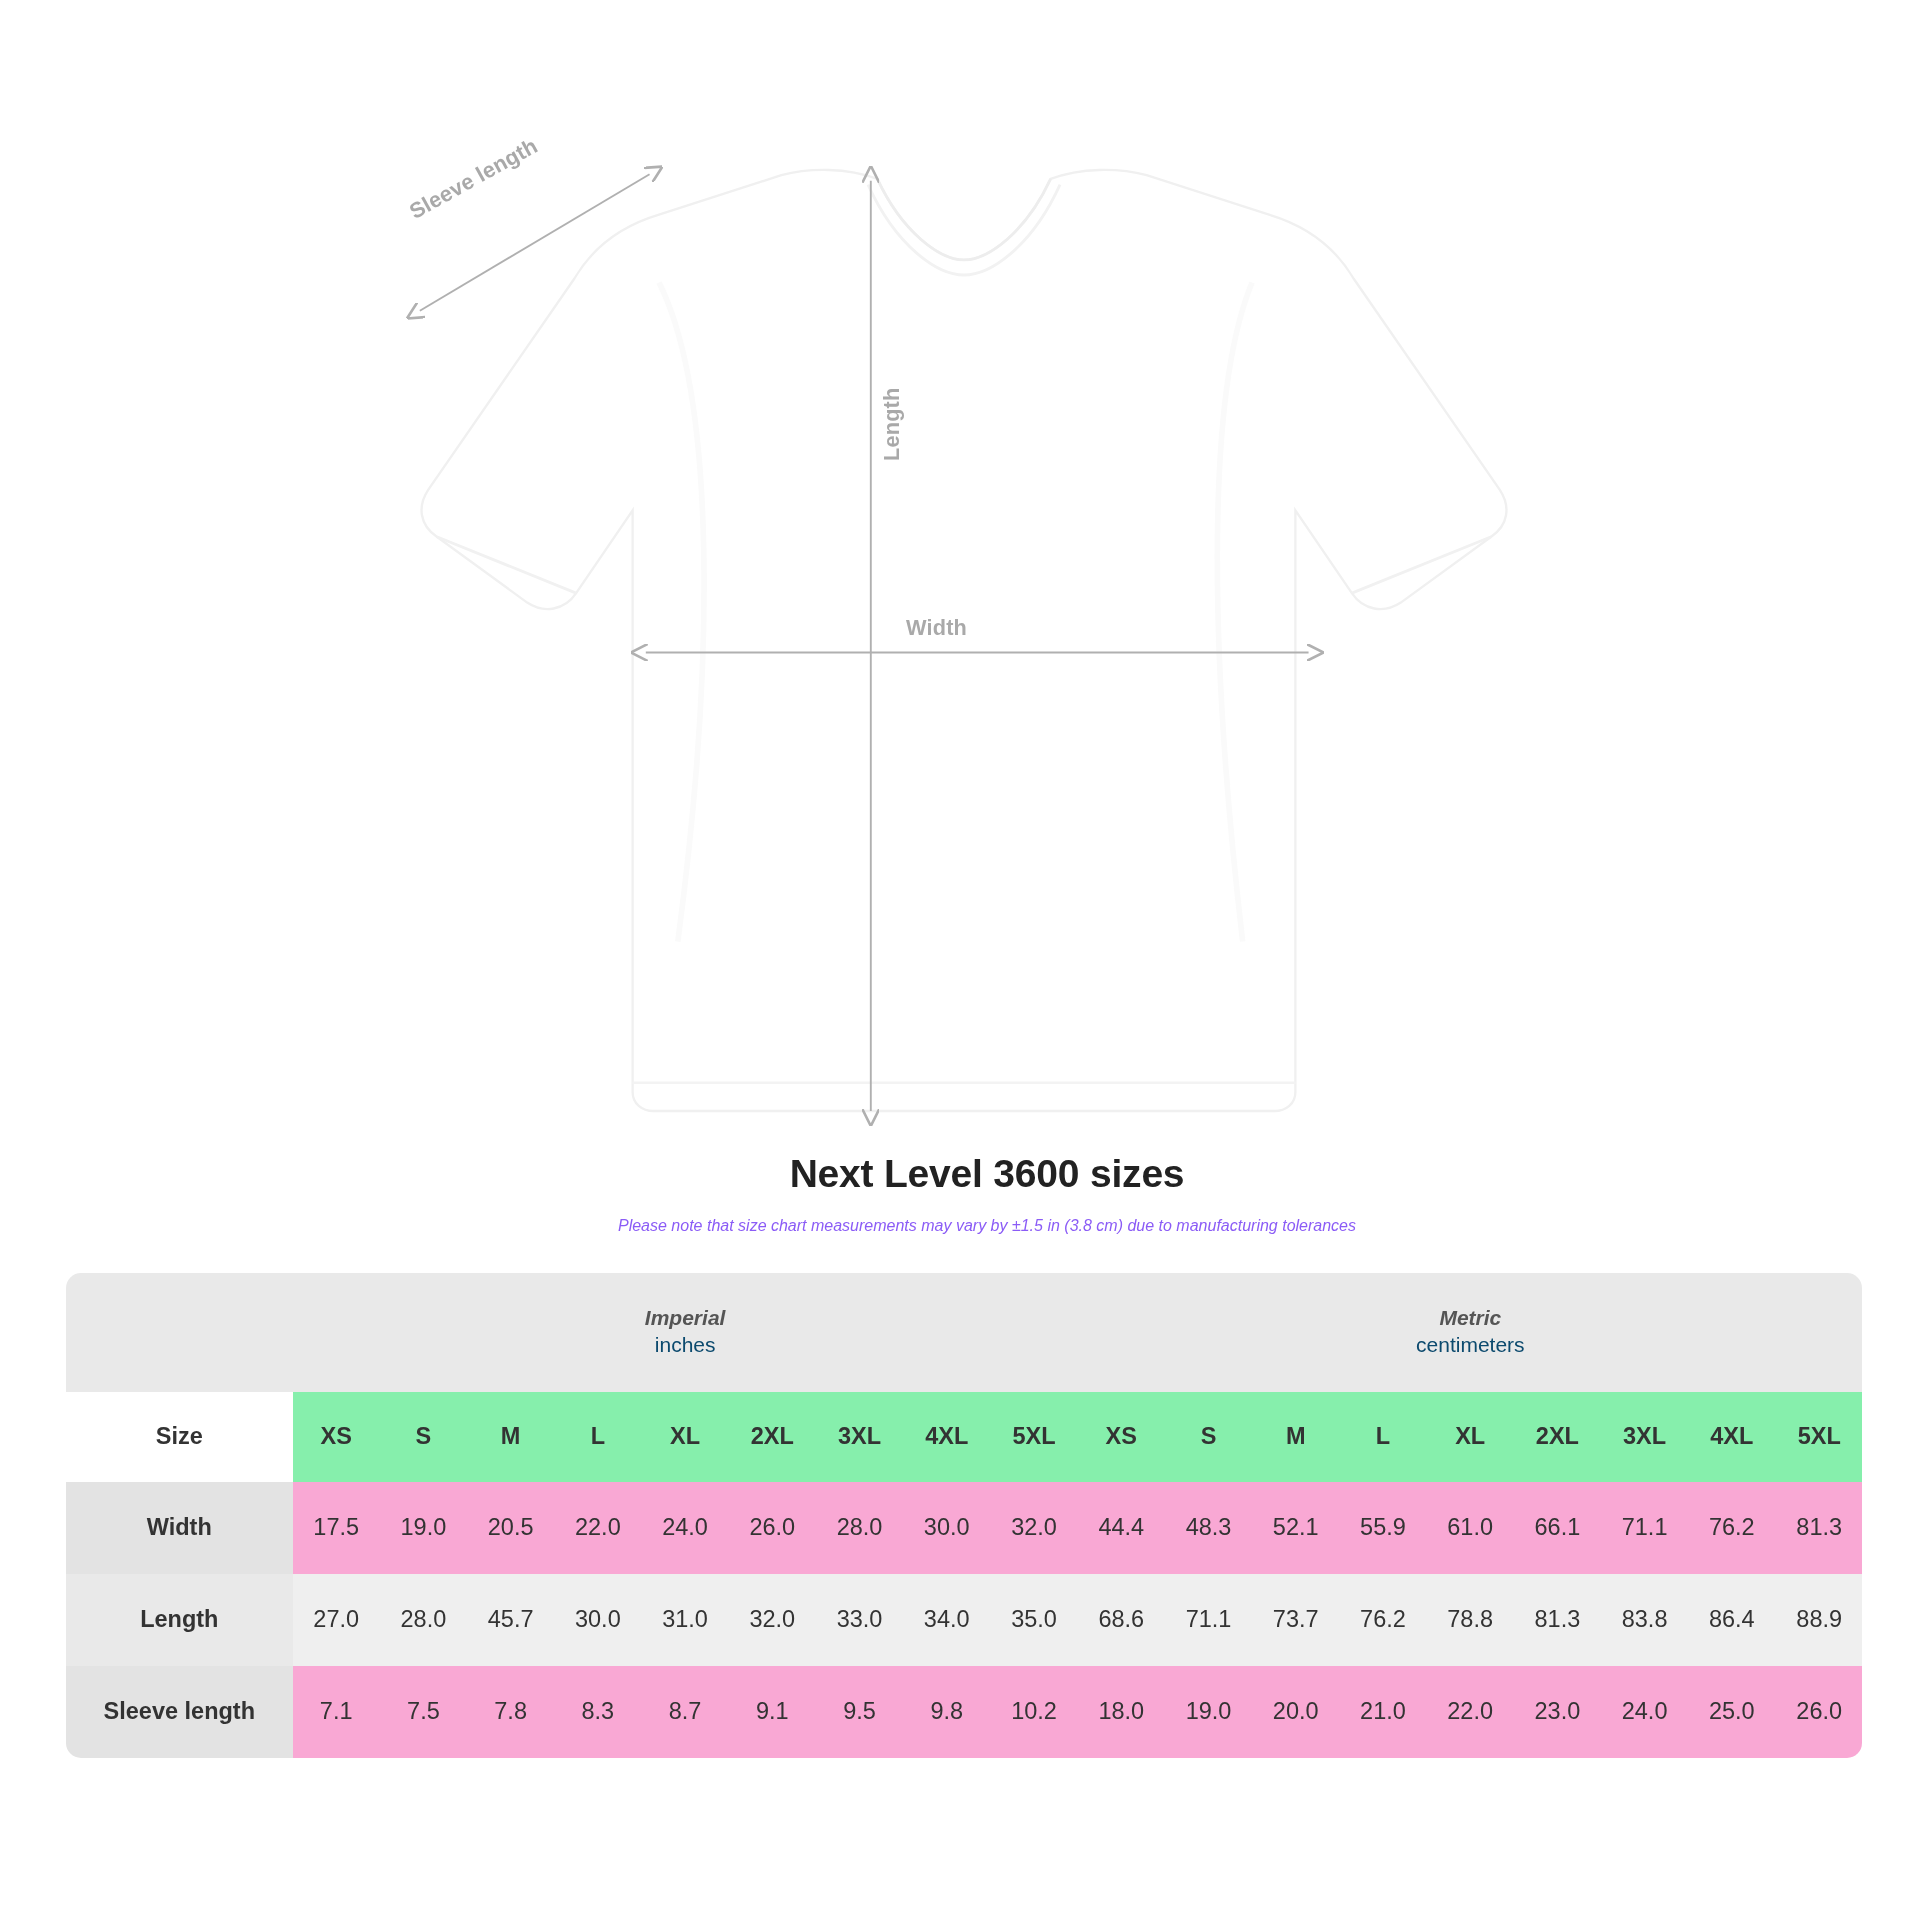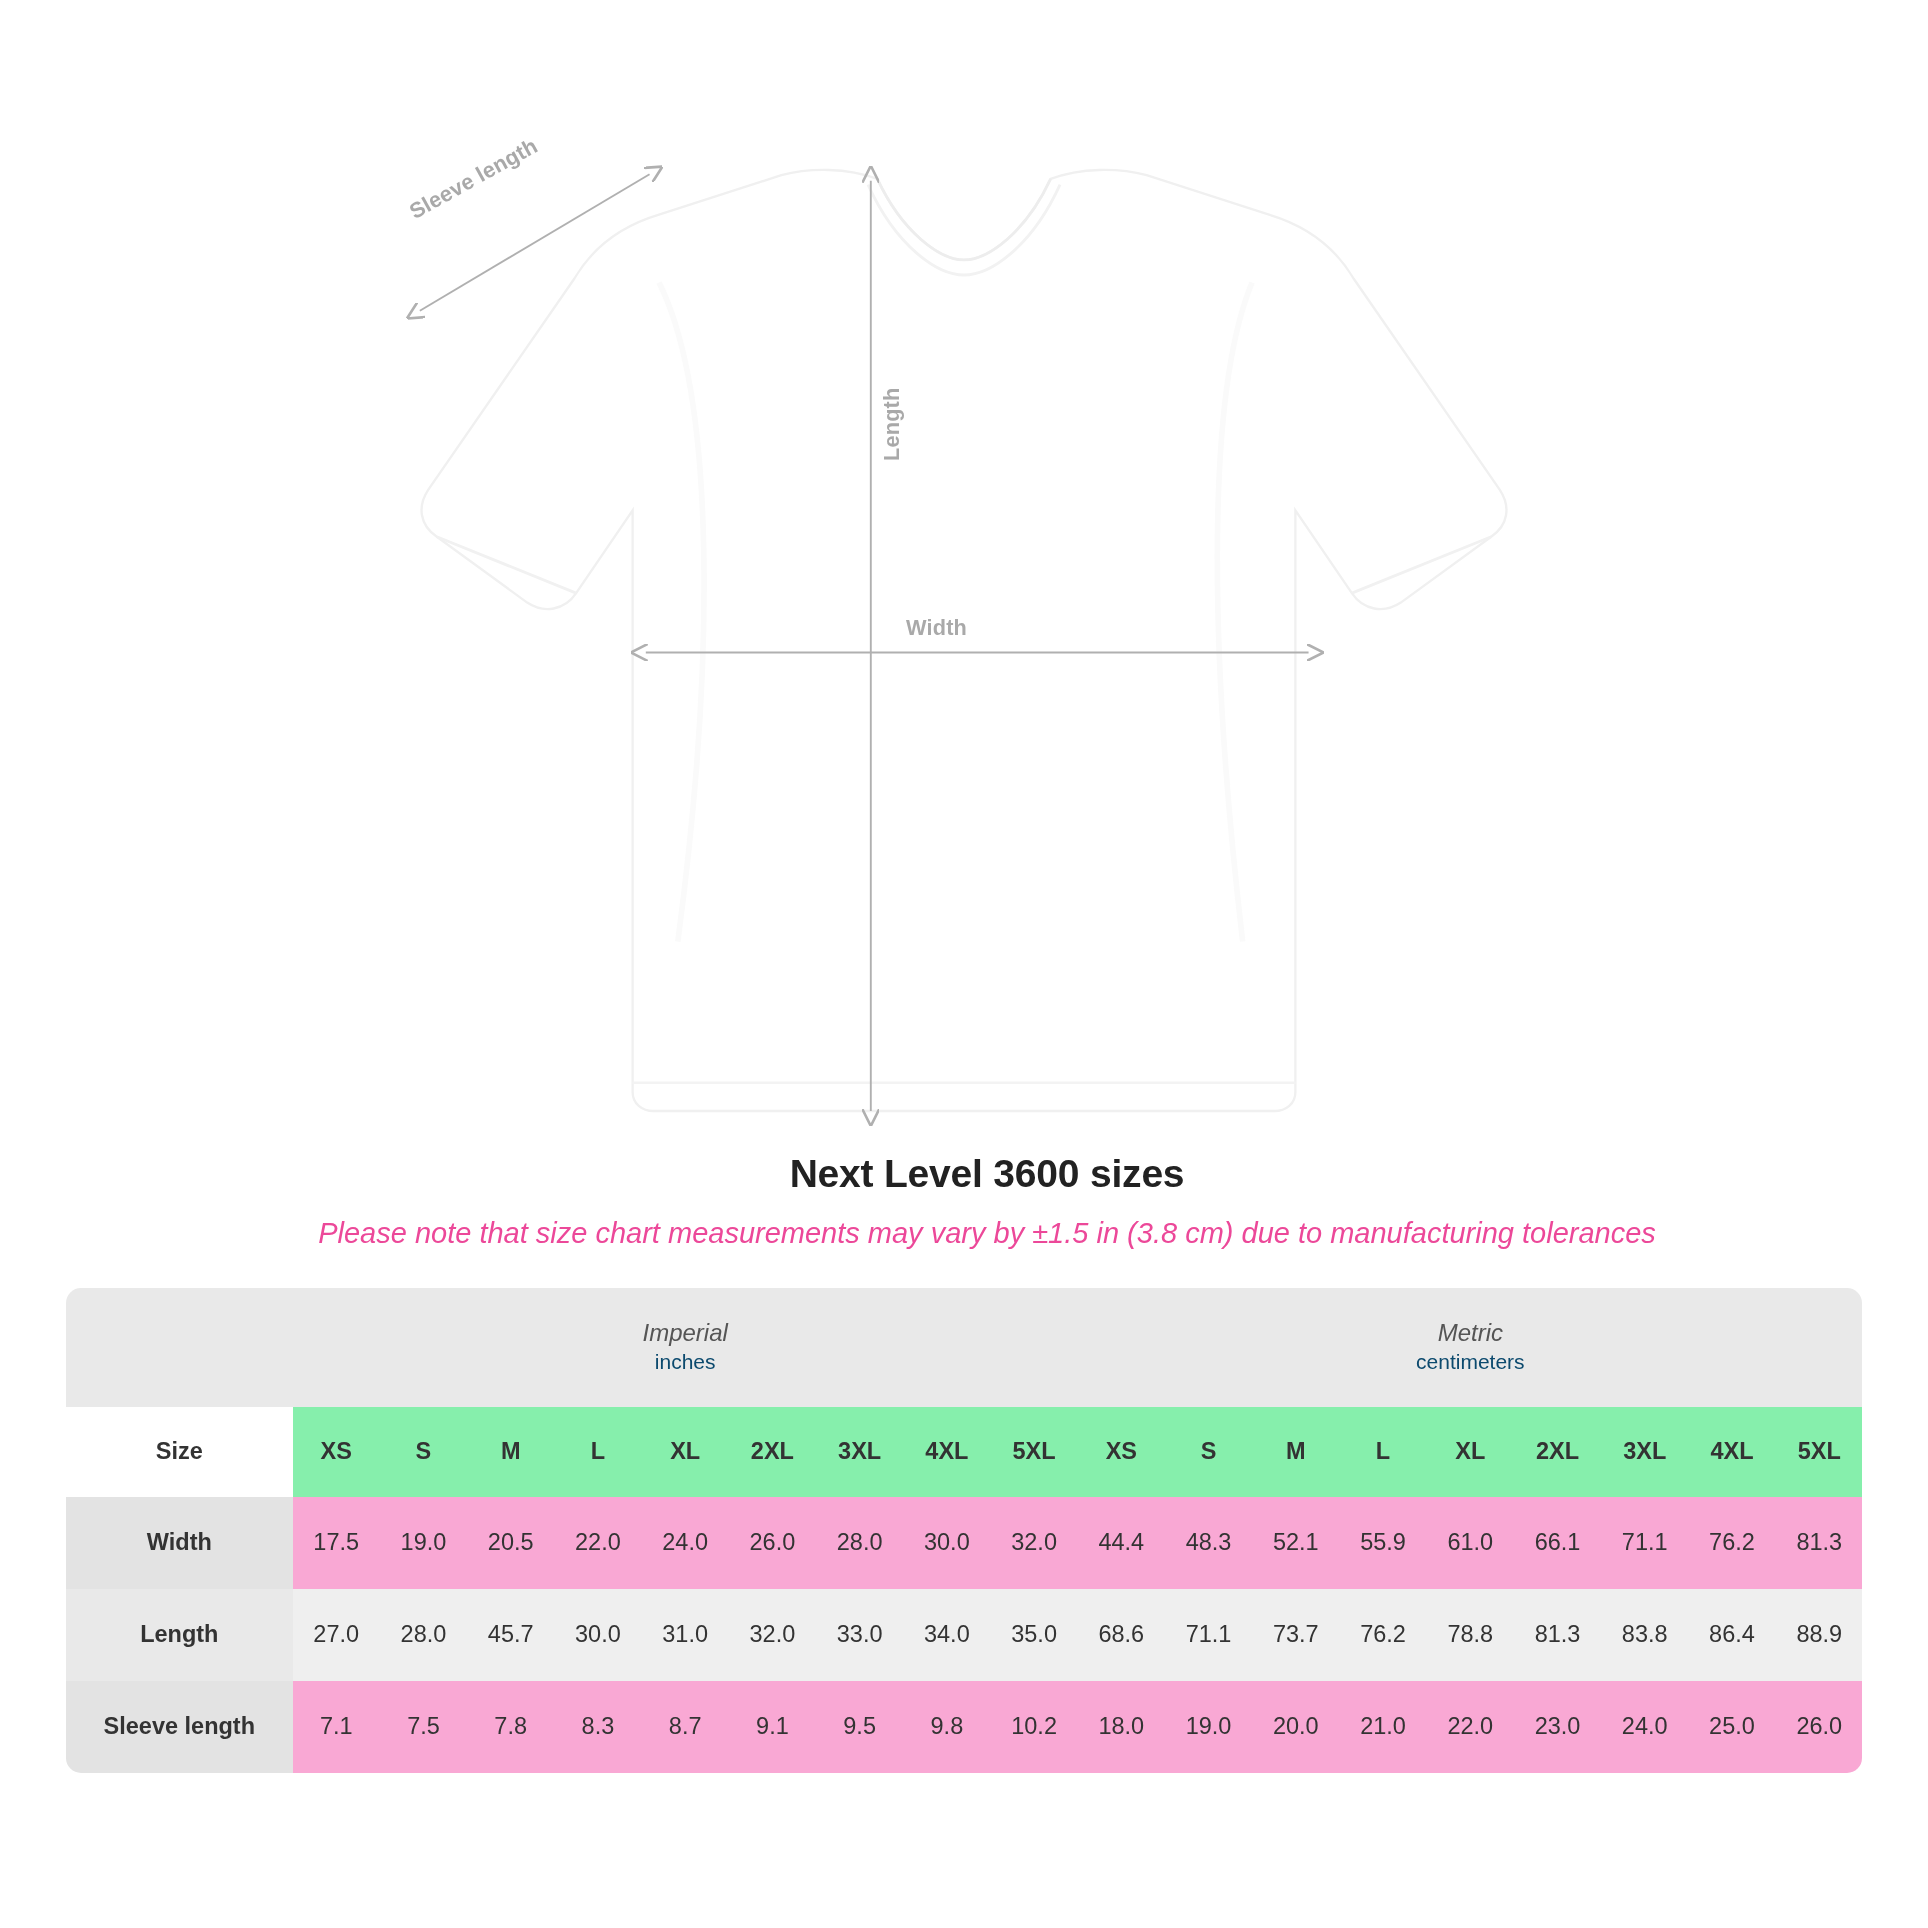--- a/index.html
+++ b/index.html
@@ -63,23 +63,23 @@
     margin-left: 46px;
   }
   .chart-title {
     font-size: 39px;
     font-weight: bold;
     color: #222222;
     margin: 0;
     letter-spacing: -0.2px;
   }
   .chart-note {
-    font-size: 29px;
+    font-size: 16px;
     font-style: italic;
-    color: #ec4899;
+    color: #8b5cf6;
     margin: 21px 0 0 0;
   }
 
   
   .table-wrap {
     margin: 38px 66px 0 66px;
     border-radius: 15px;
     overflow: hidden;
   }
   table.size-table {
@@ -94,23 +94,23 @@
     border: 0;
     padding: 0;
     height: 83px;
   }
   .unit-head {
     background: #e9e9e9;
     height: 119px !important;
     vertical-align: middle;
   }
   .unit-head .u-name {
-    font-size: 24px;
+    font-size: 21px;
     font-style: italic;
-    font-weight: normal;
+    font-weight: bold;
     color: #555555;
     line-height: 1.25;
   }
   .unit-head .u-sub {
     font-size: 21px;
     color: #0c4a6e;
     line-height: 1.35;
   }
   .corner-cell {
     background: #e9e9e9;

